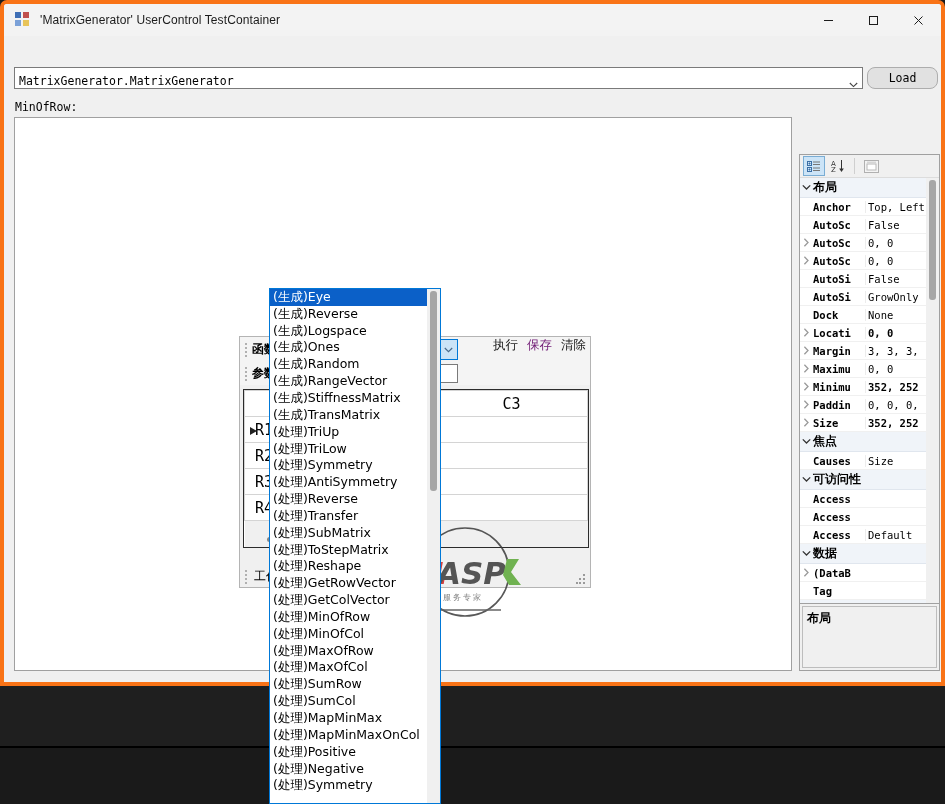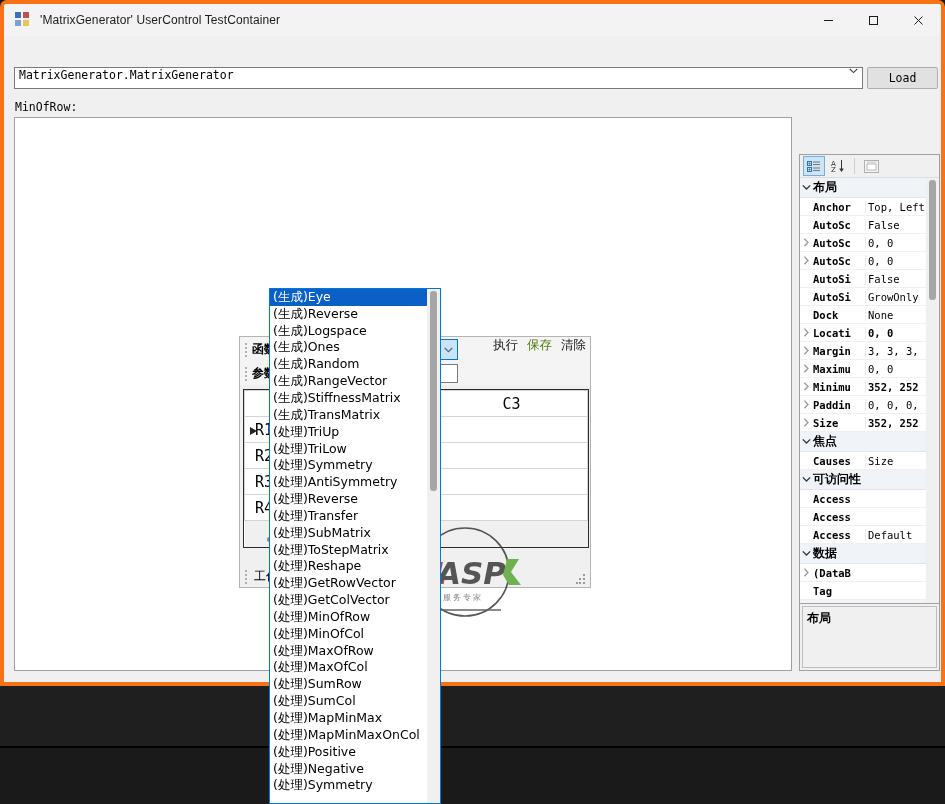--- a/index.html
+++ b/index.html
@@ -57,37 +57,37 @@
   .lbl{
     font-family:"DejaVu Sans Mono","Liberation Mono",monospace;
     font-size:11.5px;color:#000;letter-spacing:0px;
   }
   #lbl-select{position:absolute;left:11px;top:31px;}
   #lbl-preview{position:absolute;left:11px;top:64px;}
 
   #combo-control{
     position:absolute;left:10px;top:31px;width:849px;height:22px;
     background:#fff;border:1px solid #7a7a7a;box-sizing:border-box;
-    display:flex;align-items:flex-start;
+    display:flex;align-items:flex-end;
   }
   #combo-control .val{
     font-family:"DejaVu Sans Mono","Liberation Mono",monospace;
     font-size:11.5px;color:#000;padding-left:4px;flex:1;
     white-space:nowrap;overflow:hidden;
   }
   #combo-control .arrow{
     width:17px;display:flex;align-items:center;justify-content:center;
   }
   #btn-load{
     position:absolute;left:863px;top:31px;width:71px;height:22px;
     background:#e1e1e1;border:1px solid #adadad;box-sizing:border-box;
     font-family:"DejaVu Sans Mono","Liberation Mono",monospace;
     font-size:11.5px;color:#000;
     display:flex;align-items:center;justify-content:center;
-    border-radius:2px;
+    border-radius:8px;
   }
 
   
   #preview{
     position:absolute;left:10px;top:81px;width:778px;height:554px;
     background:#fff;border:1px solid #a0a0a0;box-sizing:border-box;
   }
 
   
   #usercontrol{
@@ -102,21 +102,21 @@
   .grip{
     width:8px;height:17px;margin-left:2px;flex:none;position:relative;
   }
   .grip i{position:absolute;width:2px;height:2px;background:#b0b0b0;left:3px;}
   .ts-label{
     font-family:"DejaVu Sans","Liberation Sans",sans-serif;
     font-size:12px;color:#000;font-weight:bold;margin-left:2px;white-space:nowrap;
   }
   .ts-actions{position:absolute;right:4px;top:0;height:25px;display:flex;align-items:flex-start;gap:9px;}
   .ts-act{font-family:"DejaVu Sans","Liberation Sans",sans-serif;font-size:12.5px;color:#1a1a1a;}
-  .ts-act.disabled{color:#4d7c0f;}
+  .ts-act.disabled{color:#701a75;}
 
   
   #fn-combo{
     position:absolute;left:46px;top:2px;width:172px;height:21px;
     background:#cce4f7;border:1px solid #0078d7;box-sizing:border-box;
     display:flex;align-items:center;z-index:40;
   }
   #fn-combo .v{
     font-family:"DejaVu Sans","Liberation Sans",sans-serif;
     font-size:12.5px;color:#000;padding-left:4px;flex:1;white-space:nowrap;

